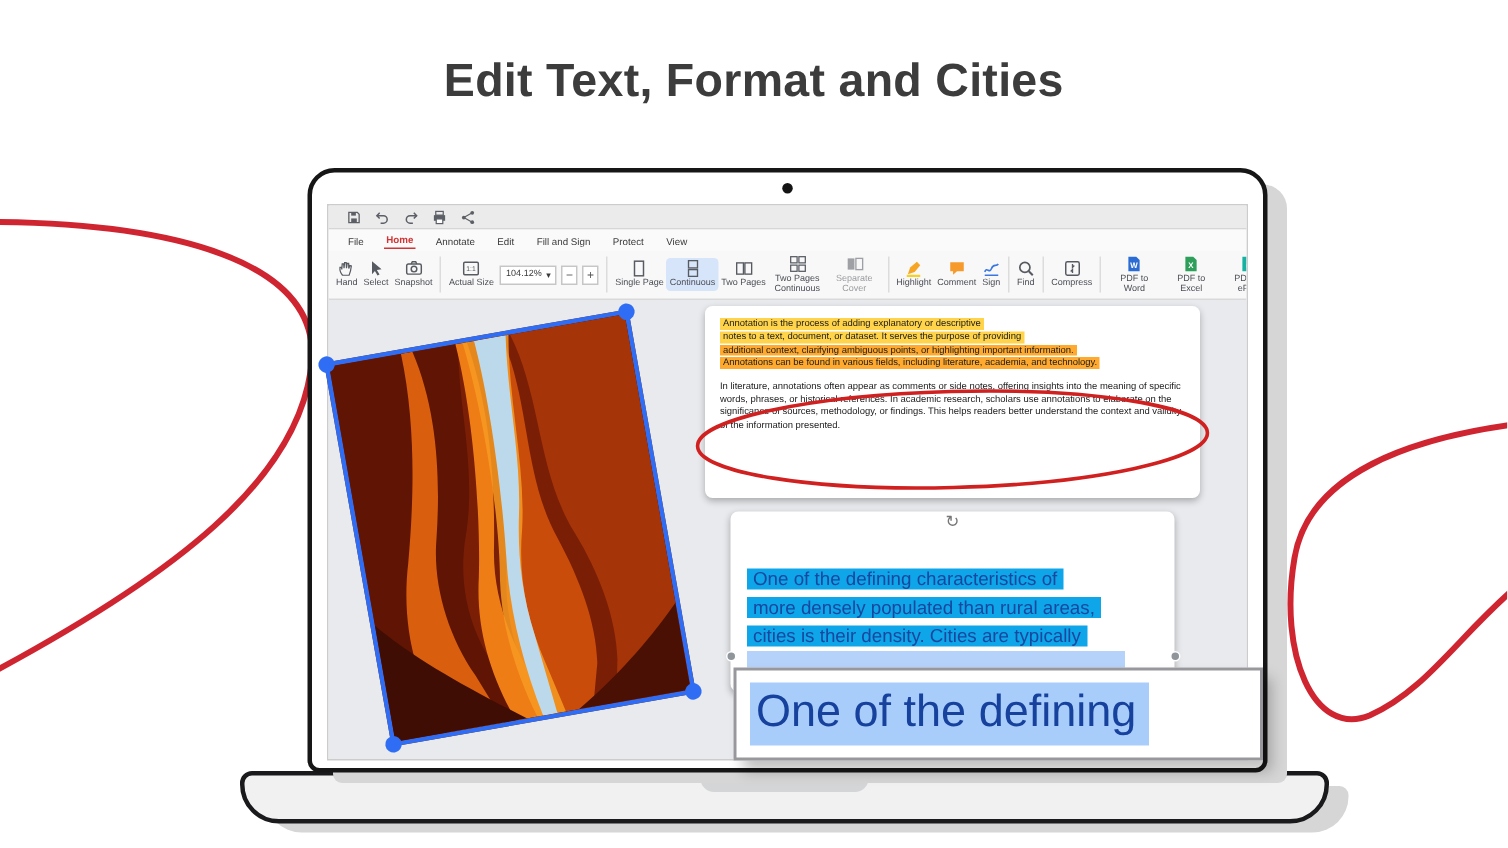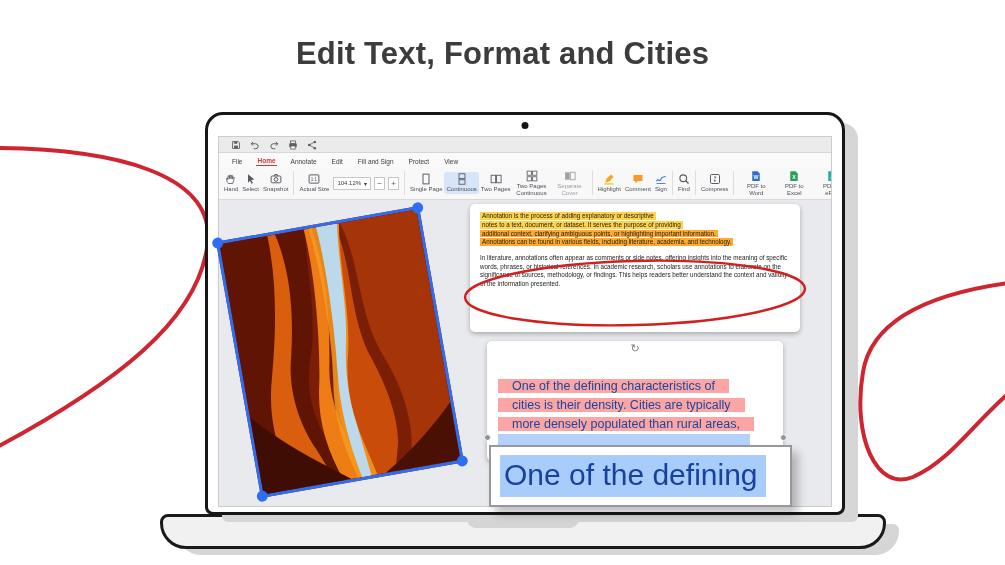--- a/index.html
+++ b/index.html
@@ -58,28 +58,28 @@
   .hl-yellow{background:#ffd44a}
   .hl-orange{background:#ffaa2e}
   .para2{margin-top:8px;font-size:6.3px;line-height:8.6px;color:#222;width:308px}
   .ellipseWrap{position:absolute;left:-12px;top:51px;width:354px;height:76px;cursor:pointer}
 
   .card2{left:487px;top:341px;width:296px;height:120px;overflow:hidden}
   .rotate{position:absolute;top:2px;left:50%;transform:translateX(-50%);font-size:11px;
     color:#777;cursor:pointer;line-height:1}
   .editlines{position:absolute;left:11px;top:36px;cursor:text}
   .eline{font-size:12.5px;line-height:19px;color:#17479e;white-space:nowrap}
-  .eline span{background:#fca5a5;padding:0 14px}
+  .eline span{background:#0ea5e9;padding:0 4px}
   .partline{position:absolute;left:11px;top:93px;width:252px;height:18px;background:#b5d2fb}
   .handle{position:absolute;width:7px;height:7px;border-radius:50%;background:#8f959b;
     border:1px solid #fff;z-index:6;cursor:pointer}
   .handle-l{left:484px;top:434px}
   .handle-r{left:780px;top:434px}
 
-  .callout{position:absolute;left:489px;top:445px;width:303px;height:62px;background:#fff;
+  .callout{position:absolute;left:489px;top:445px;width:353px;height:62px;background:#fff;
     border:2px solid #97979c;box-shadow:6px 7px 9px rgba(0,0,0,.25);z-index:6;
     display:flex;align-items:center;padding-left:9px}
   .callout span{font-size:30px;color:#16419c;background:#a9cdfb;padding:3px 8px 5px 4px;white-space:nowrap}
 
   
   .canyon{position:absolute;left:237px;top:222px;width:206px;height:260px;
     transform:rotate(-10deg);z-index:7;border:3px solid #2f6ef4;background:#7a1e06;cursor:move}
   .canyon svg{position:absolute;inset:0;width:100%;height:100%}
   .cnr{position:absolute;width:11px;height:11px;border-radius:50%;background:#2f6ef4;cursor:pointer}
   .cnr.tl{left:-7px;top:-7px}.cnr.tr{right:-7px;top:-7px}
@@ -373,22 +373,22 @@
     <p class="para2">In literature, annotations often appear as comments or side notes, offering insights into the meaning of specific words, phrases, or historical references. In academic research, scholars use annotations to elaborate on the significance of sources, methodology, or findings. This helps readers better understand the context and validity of the information presented.</p>
     <svg class="ellipseWrap" viewBox="0 0 354 76">
       <ellipse cx="177" cy="38" rx="170" ry="32" fill="none" stroke="#d02020" stroke-width="2.4" transform="rotate(-1.5 177 38)"></ellipse>
     </svg>
   </div>
 
   <div class="card card2">
     <div class="rotate">↻</div>
     <div class="editlines">
       <div class="eline"><span>One of the defining characteristics of</span></div>
+      <div class="eline"><span>more densely populated than rural areas,</span></div>
       <div class="eline"><span>cities is their density. Cities are typically</span></div>
-      <div class="eline"><span>more densely populated than rural areas,</span></div>
     </div>
     <div class="partline"></div>
   </div>
   <div class="handle handle-l"></div>
   <div class="handle handle-r"></div>
 
   <div class="callout">
     <span>One of the defining</span>
   </div>
 

